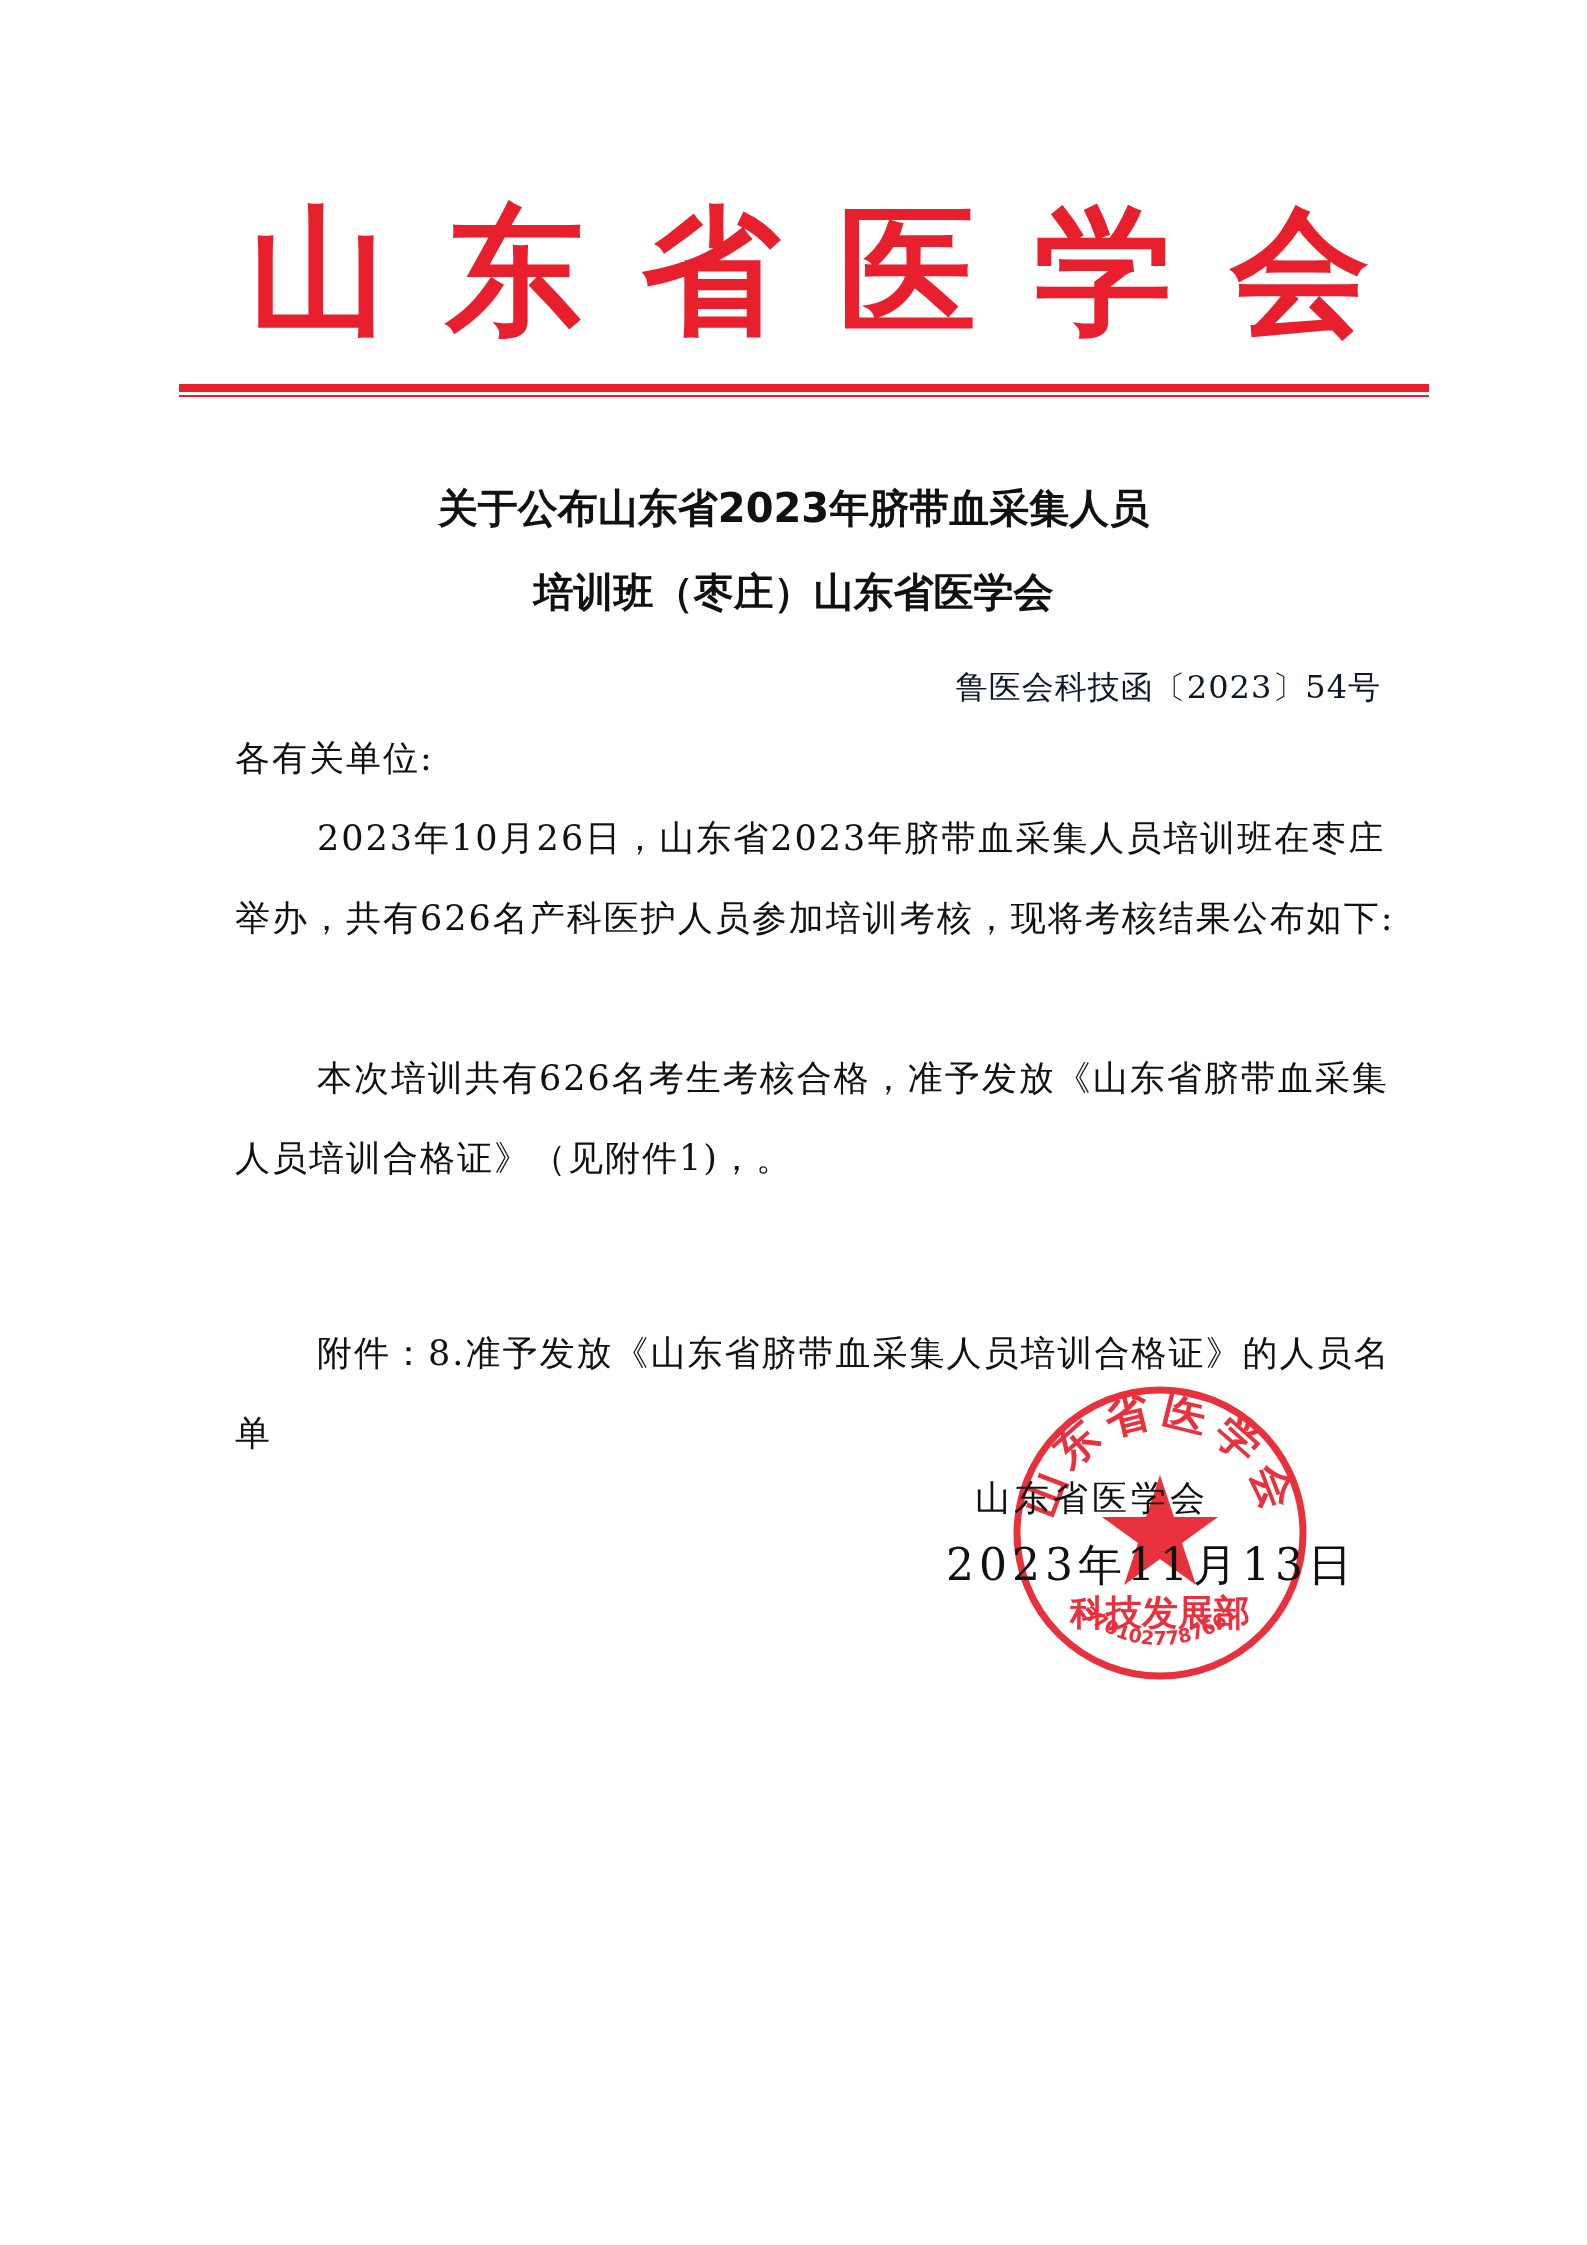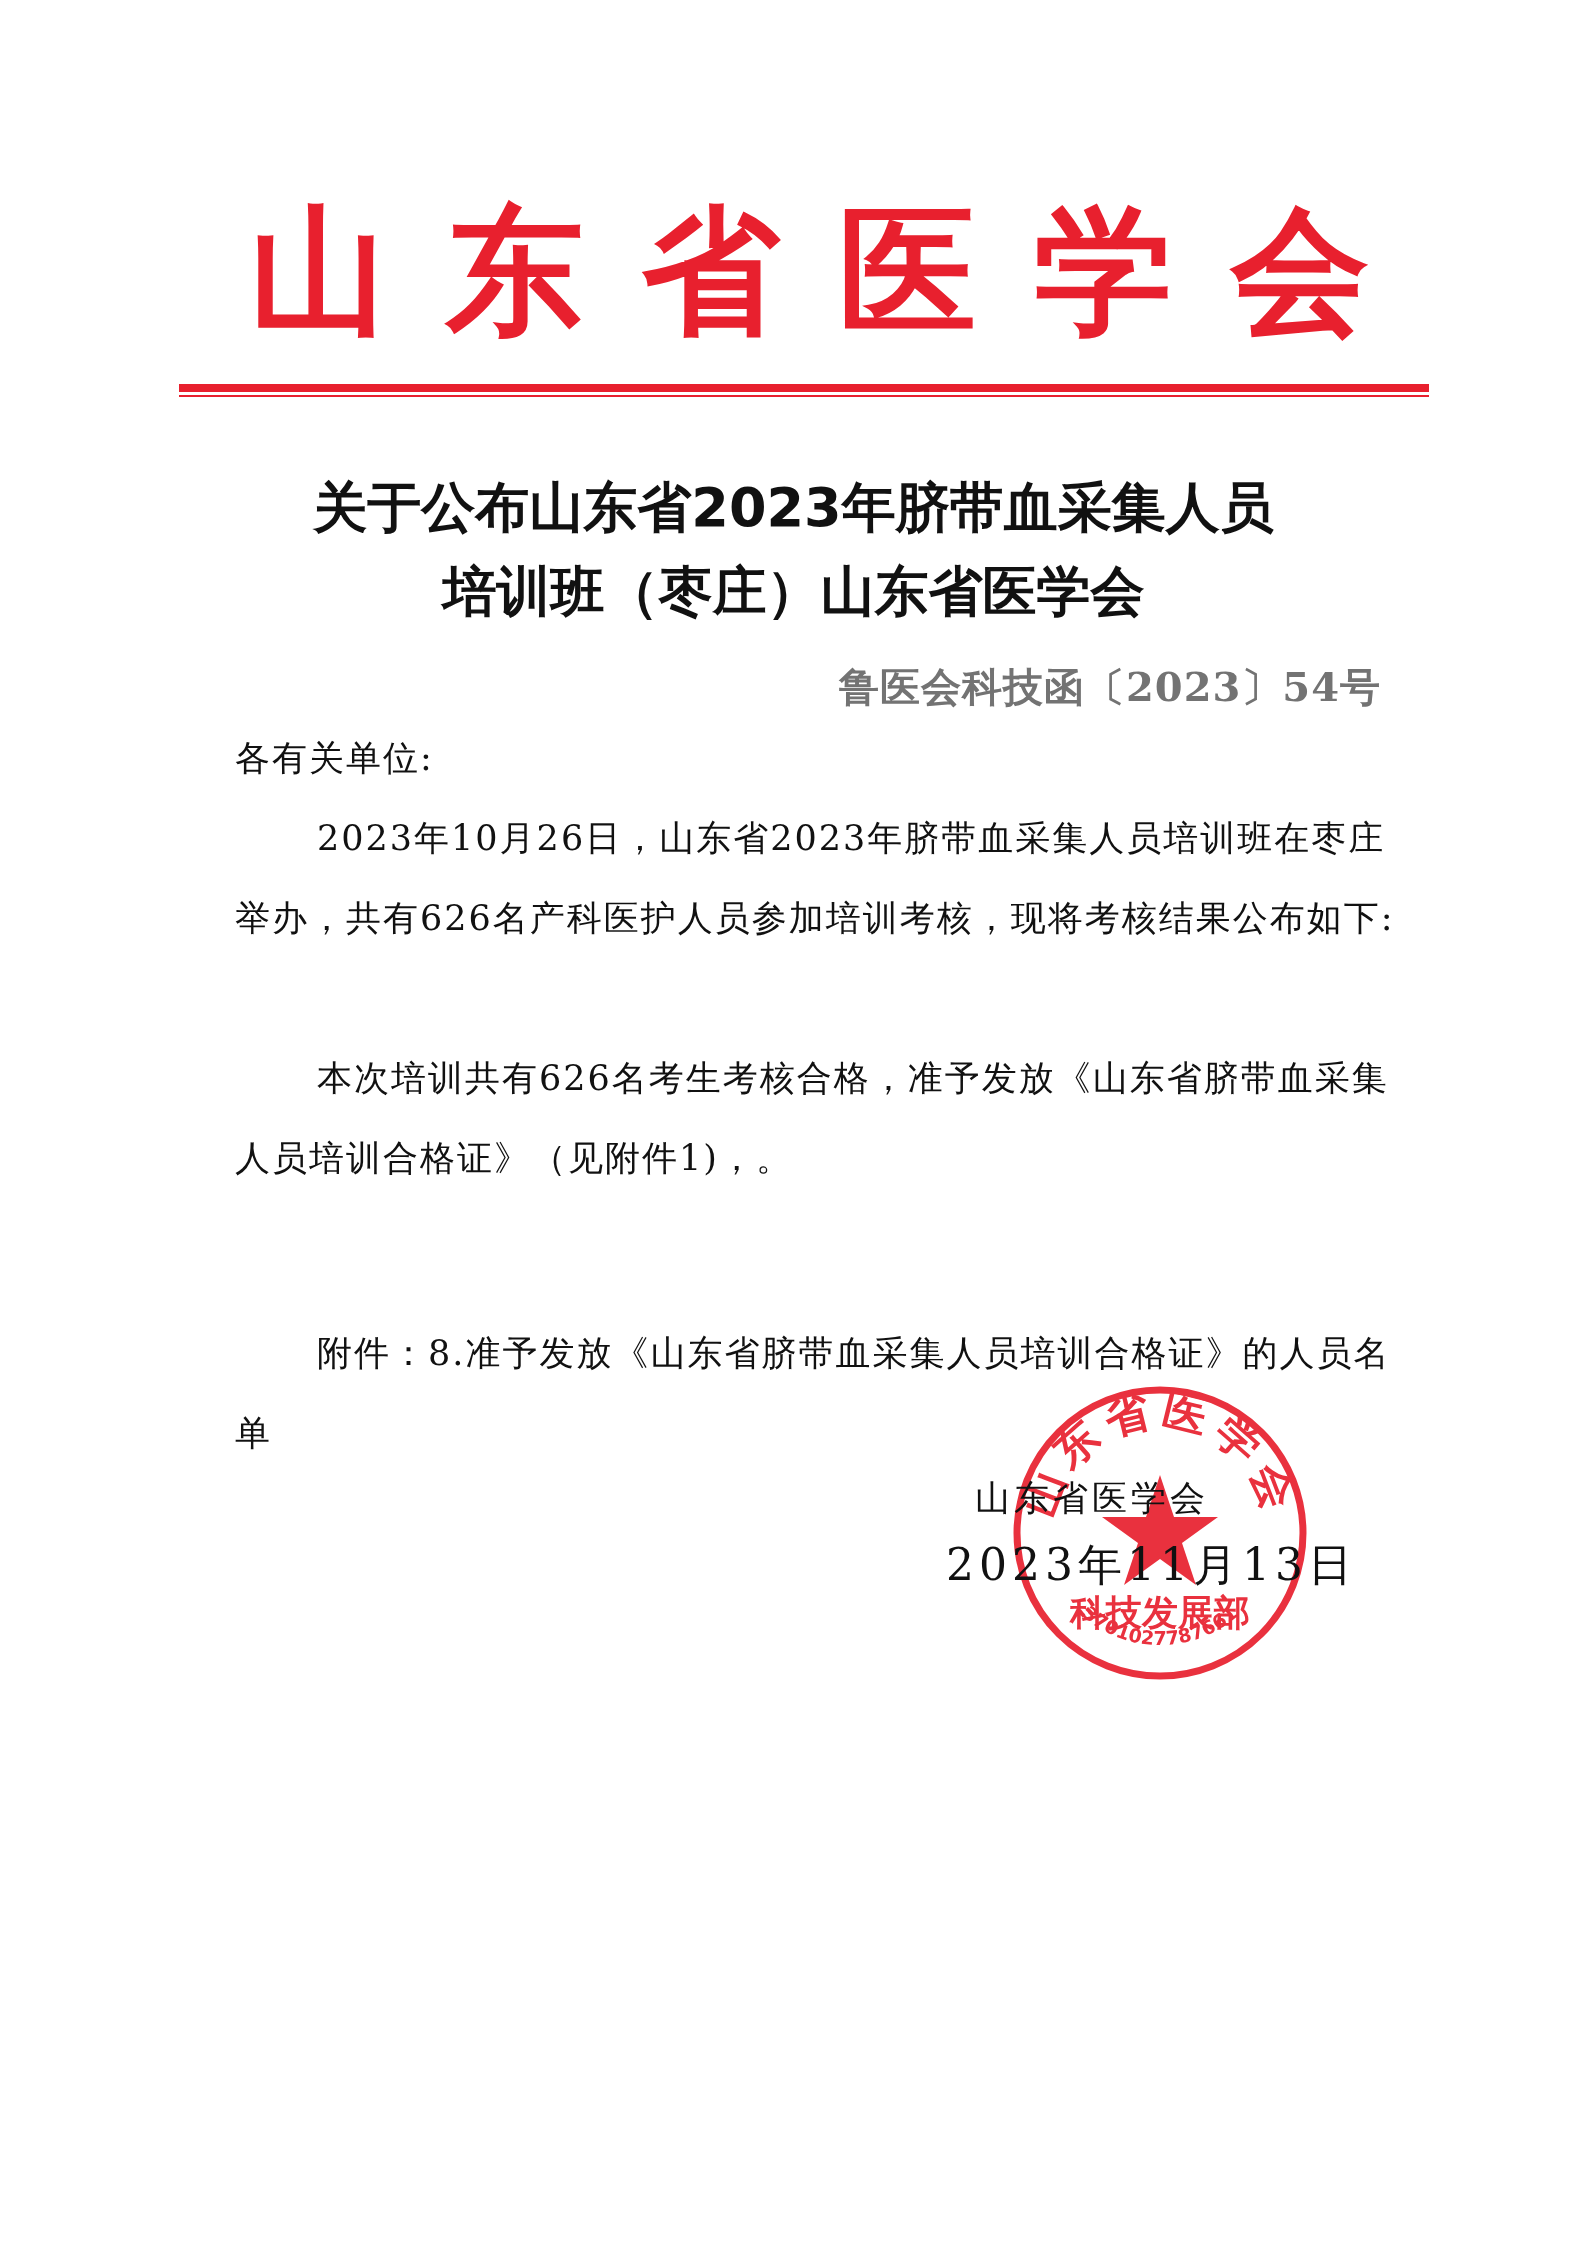--- a/index.html
+++ b/index.html
@@ -61,33 +61,32 @@
     }
     
     .doc-title {
       position: absolute;
       left: 200px;
       top: 466px;
       width: 1187px;
       text-align: center;
       font-family: "DejaVu Sans", "Liberation Sans", sans-serif;
       font-weight: bold;
-      font-size: 54px;
+      font-size: 40px;
       line-height: 84px;
       color: #111;
     }
     .doc-number {
       position: absolute;
       right: 206px;
       top: 665px;
-      font-size: 40px;
+      font-size: 32px;
       line-height: 44px;
-      color: #737373;
+      color: #0f172a;
       letter-spacing: 1px;
-      font-weight: bold;
     }
     .body-text {
       position: absolute;
       left: 235px;
       width: 1170px;
       font-size: 35px;
       line-height: 80px;
       color: #111;
       letter-spacing: 2px;
     }

